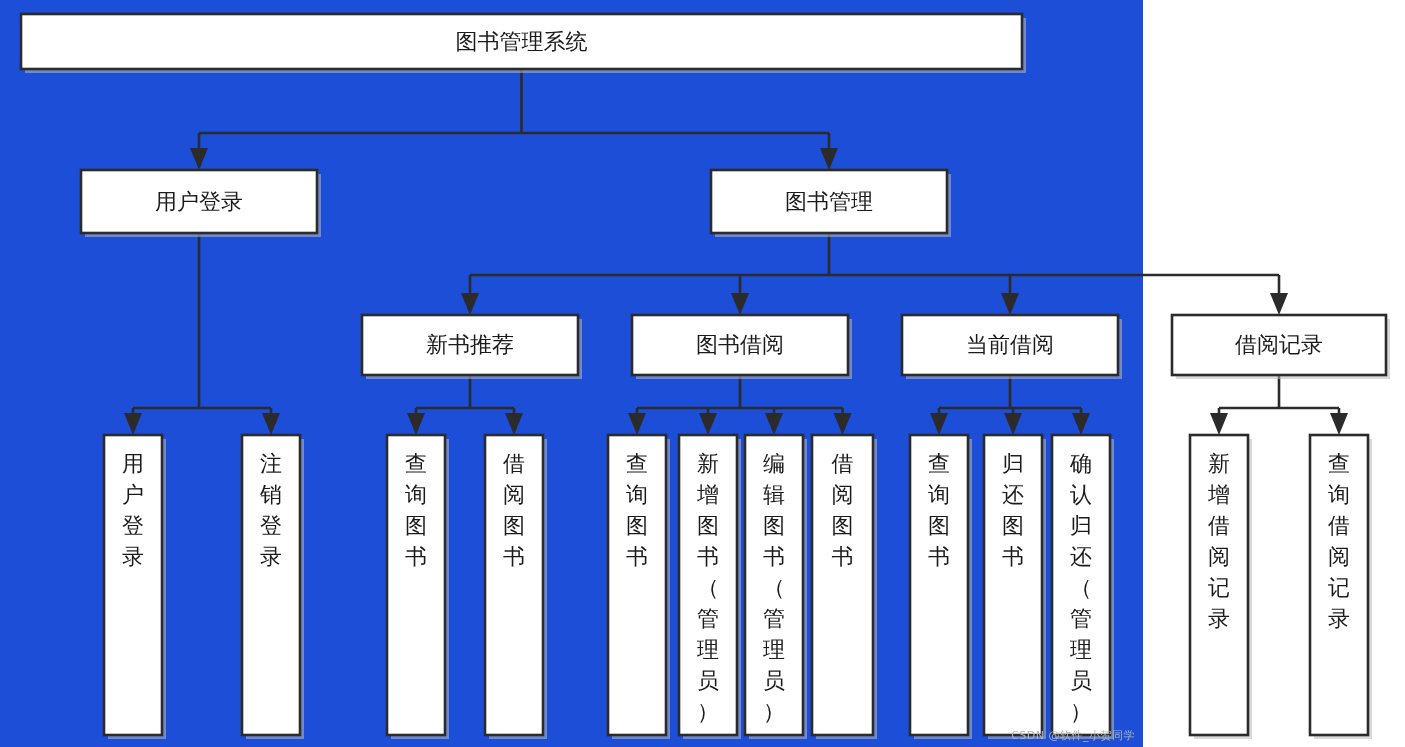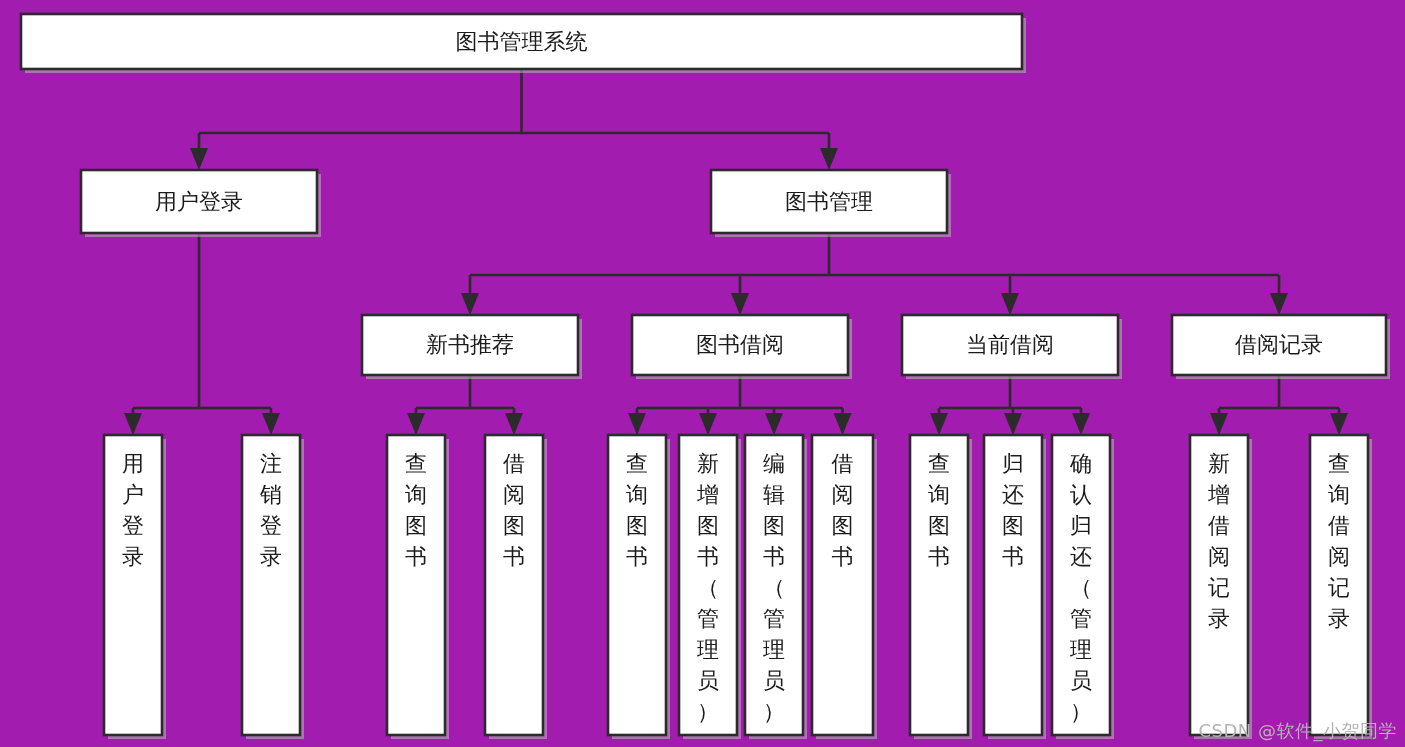--- a/index.html
+++ b/index.html
@@ -1,20 +1,20 @@
 <!DOCTYPE html>
 <html><head>
 <meta charset="utf-8">
 <style>
   html,body{margin:0;padding:0;background:#ffffff;}
   body{
     font-family:"Liberation Sans","DejaVu Sans",sans-serif;
     width:1405px;height:747px;overflow:hidden;
   }
-  #stage{position:relative;width:1405px;height:747px;background:#a21caf;}
+  #stage{position:relative;width:1143px;height:747px;background:#1d4ed8;}
   svg#diagram{position:absolute;left:0;top:0;width:1405px;height:747px;}
   .node-box{
     fill:#ffffff;
     stroke:#2b2b2b;
     stroke-width:2.6;
   }
   .node-shadow{fill:#b9b9b9;opacity:.55;}
   .link{stroke:#2b2b2b;stroke-width:2.6;fill:none;stroke-linecap:butt;}
   .arrow-head{fill:#2b2b2b;}
   .h-label{
@@ -27,21 +27,21 @@
   .v-label{
     font-size:22px;
     fill:#1b1b1b;
     text-anchor:middle;
     font-family:"DejaVu Sans","Liberation Sans",sans-serif;
   }
   .watermark{
     position:absolute;
     right:8px;
     bottom:4px;
-    font-size:18px;
+    font-size:11px;
     color:#b3b3b3;
     letter-spacing:.5px;
     white-space:nowrap;
     font-family:"DejaVu Sans","Liberation Sans",sans-serif;
     pointer-events:none;
   }
 </style>
 </head>
 <body>
 

